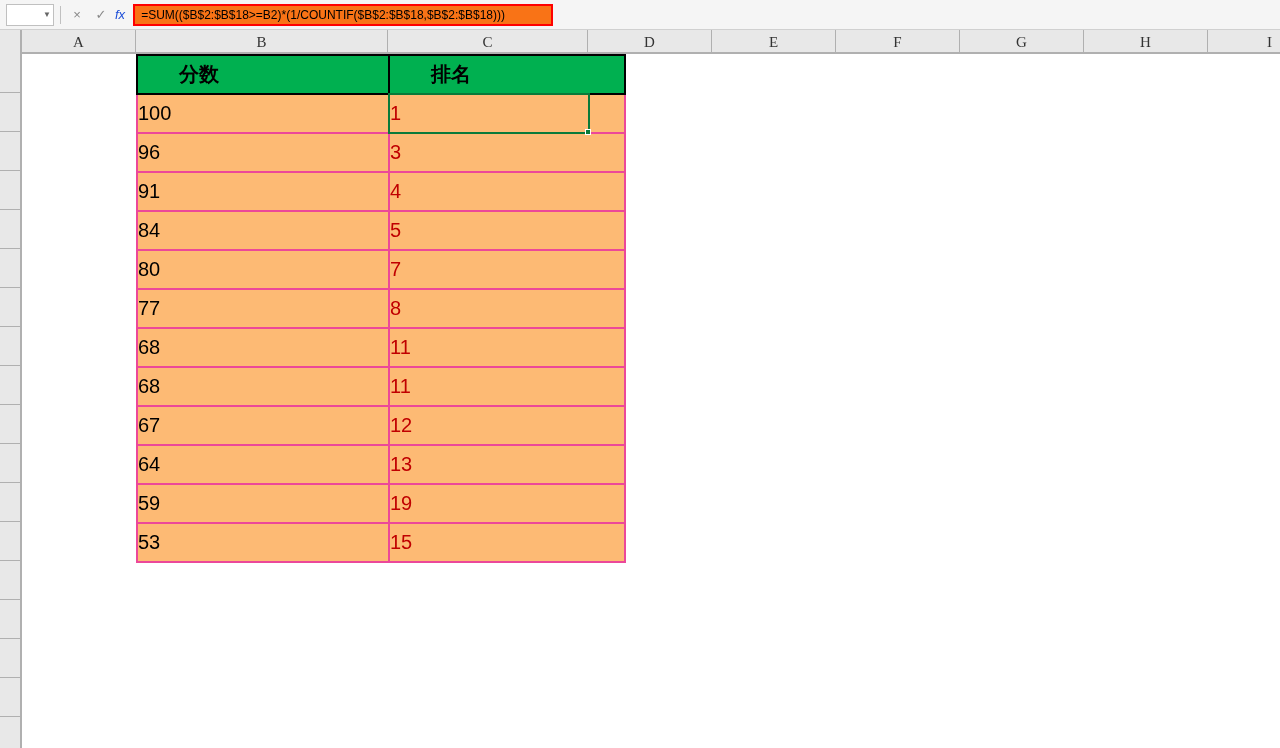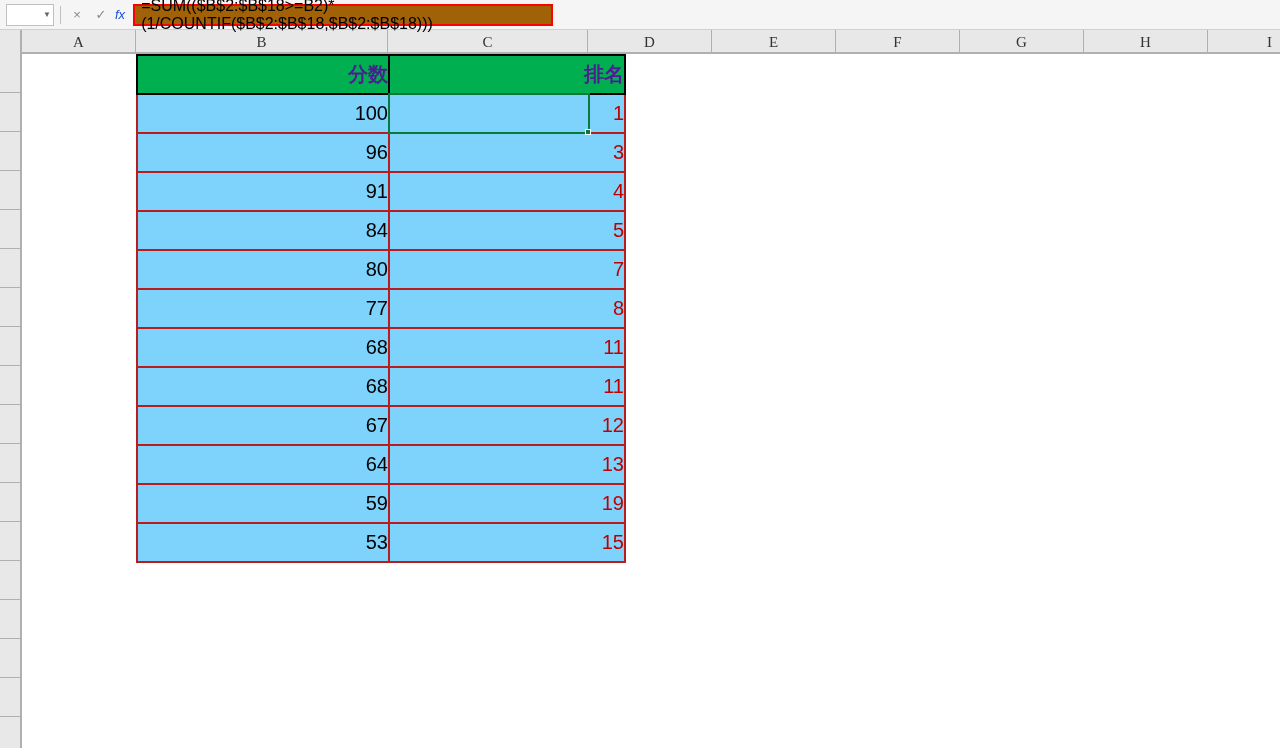--- a/index.html
+++ b/index.html
@@ -51,24 +51,24 @@
     }
     .fx-label {
       font-style: italic;
       font-size: 13px;
       color: #1d4ed8;
       margin-right: 4px;
     }
     .formula-input {
       flex: 0 0 420px;
       height: 22px;
-      background: #a16207;
+      background: #f97316;
       border: 2px solid #ff0000;
       padding: 0 6px;
-      font-size: 16px;
+      font-size: 12px;
       font-family: Arial, sans-serif;
       color: #000;
       display: flex;
       align-items: center;
     }
     .col-headers-area {
       display: flex;
       height: 24px;
       background: #e8e8e8;
       border-bottom: 2px solid #b0b0b0;
@@ -109,33 +109,34 @@
       flex: 1;
     }
     .data-table {
       position: absolute;
       left: 114px;
       top: 0;
       border-collapse: collapse;
     }
     .data-table th {
       background: #00b050;
-      color: #4c1d95;
+      color: #000000;
       font-size: 20px;
       font-weight: bold;
       height: 39px;
       border: 2px solid #000;
-      text-align: right;
+      text-align: left;
+      padding-left: 41px;
     }
     .data-table td {
       height: 39px;
-      border: 2px solid #b91c1c;
-      text-align: right;
+      border: 2px solid #ec4899;
+      text-align: left;
       font-size: 20px;
-      background: #7dd3fc;
+      background: #fdba74;
     }
     .col-b { width: 252px; }
     .col-c { width: 236px; }
     .score-cell { color: #000; font-family: Arial, sans-serif; }
     .rank-cell { color: #c00000; font-family: Arial, sans-serif; }
     .active-cell {
       position: absolute;
       border: 2px solid #0a7a3a;
       pointer-events: none;
       box-sizing: border-box;

